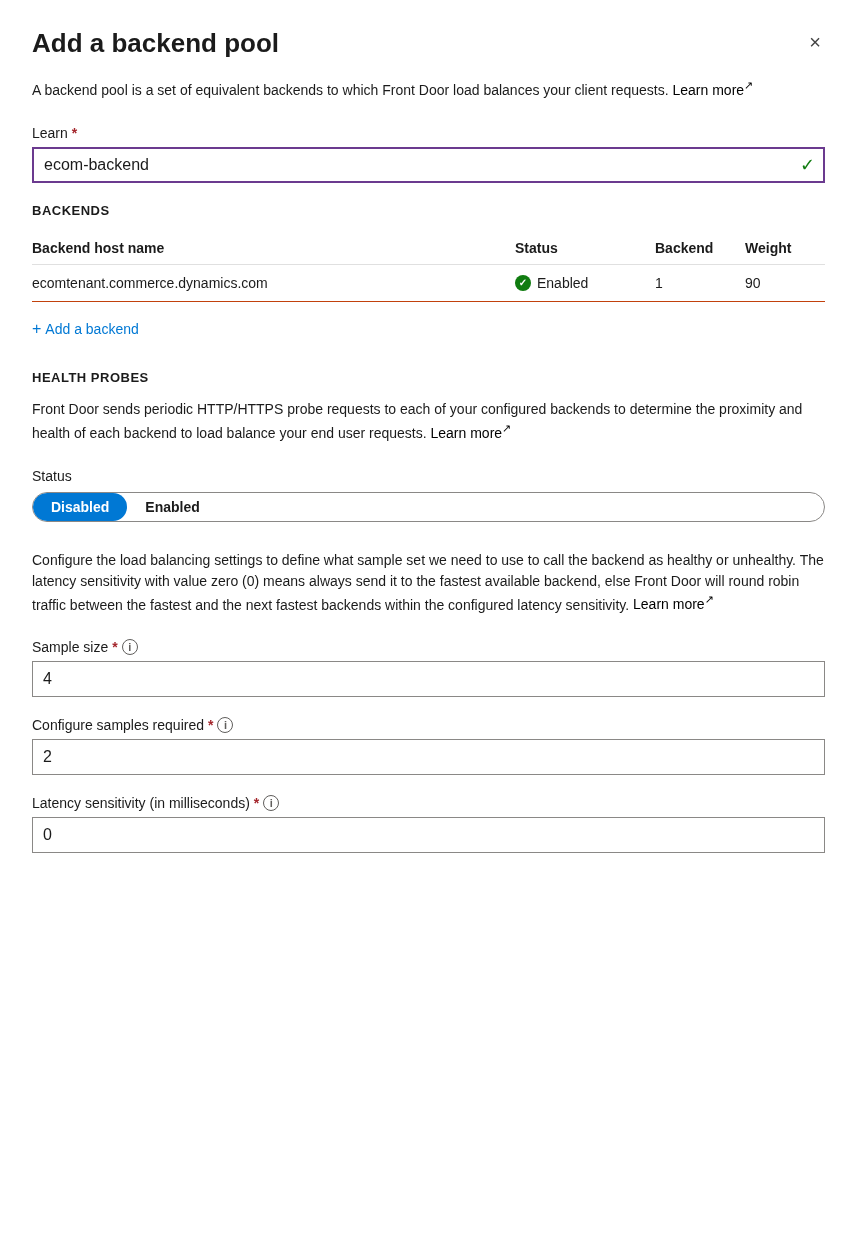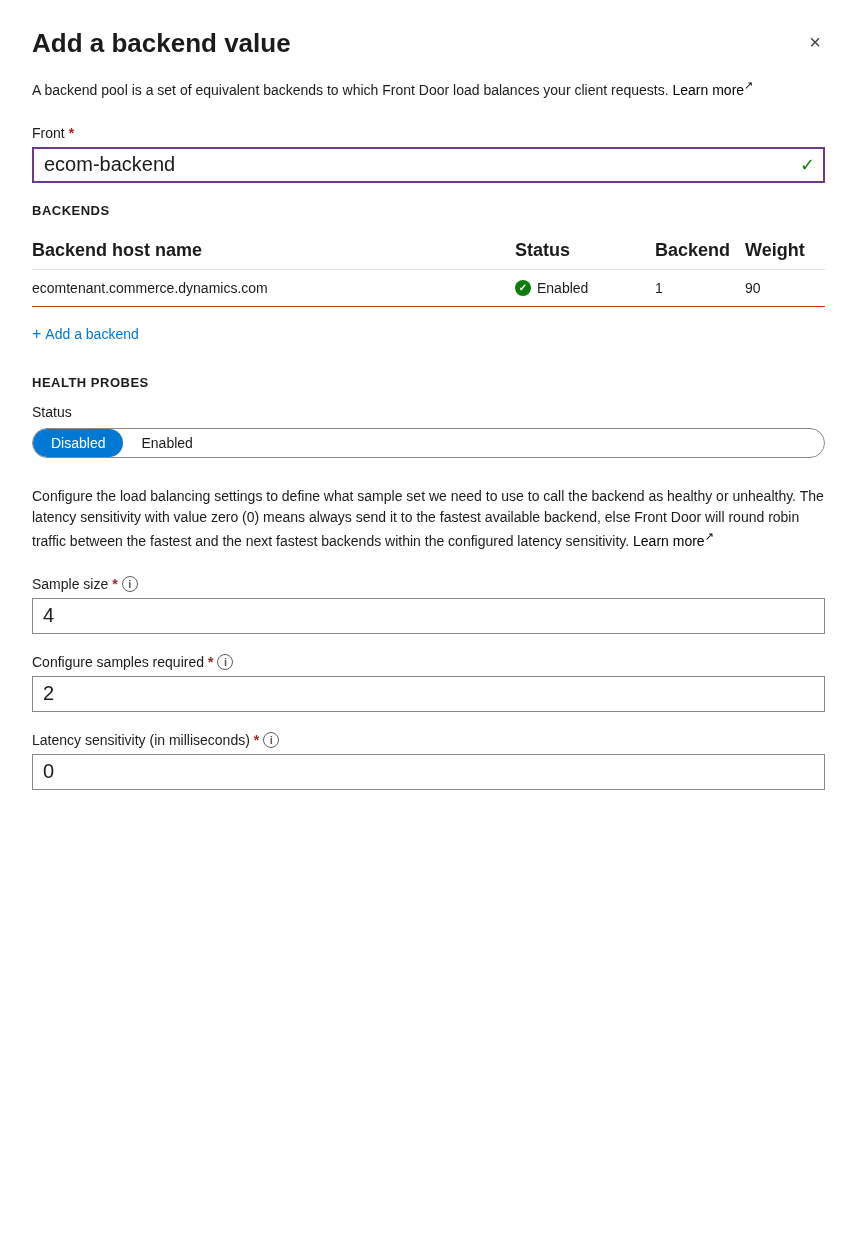--- a/index.html
+++ b/index.html
@@ -62,21 +62,21 @@
       gap: 4px;
     }
     .required {
       color: #a4262c;
       font-weight: 600;
     }
     .text-input {
       width: 100%;
       border: 1px solid #8a8886;
       padding: 6px 10px;
-      font-size: 20px;
+      font-size: 16px;
       color: #1b1b1b;
       outline: none;
       height: 36px;
     }
     .text-input.focused {
       border: 2px solid #6b3a8f;
     }
     .input-wrapper {
       position: relative;
     }
@@ -103,21 +103,21 @@
       width: 100%;
       margin-bottom: 8px;
     }
     .table-header {
       display: grid;
       grid-template-columns: 1fr 140px 90px 80px;
       padding: 8px 0 8px 0;
       border-bottom: 1px solid #e0e0e0;
     }
     .table-header-cell {
-      font-size: 18px;
+      font-size: 14px;
       font-weight: 600;
       color: #1b1b1b;
     }
     .table-row {
       display: grid;
       grid-template-columns: 1fr 140px 90px 80px;
       padding: 10px 0;
       border-bottom: 1px solid #c2410c;
       align-items: center;
     }
@@ -164,20 +164,21 @@
       overflow: hidden;
     }
     .toggle-btn {
       padding: 6px 18px;
       font-size: 14px;
       cursor: pointer;
       border: none;
       background: #fff;
       color: #1b1b1b;
       outline: none;
+      font-weight: bold;
     }
     .toggle-btn.active {
       background: #0078d4;
       color: #fff;
       border-radius: 20px;
     }
     .info-icon {
       display: inline-flex;
       align-items: center;
       justify-content: center;
@@ -203,34 +204,34 @@
     .backends-section {
       margin-bottom: 32px;
     }
   </style>
 </head>
 <body>
 
 <div class="panel">
 
   <div class="panel-header">
-    <h1 class="panel-title">Add a backend value</h1>
+    <h1 class="panel-title">Add a backend pool</h1>
     <button class="close-btn">×</button>
   </div>
 
   <p class="description">
     <span>A backend pool is a set of equivalent backends to which Front Door load balances your client requests.</span>
     <a href="#" class="learn-more">
       <span>Learn more</span><span class="ext-icon">↗</span>
     </a>
   </p>
 
   <div class="form-field">
     <div class="field-label">
-      <span>Front</span>
+      <span>Learn</span>
       <span class="required">*</span>
     </div>
     <div class="input-wrapper">
       <input type="text" class="text-input focused" value="ecom-backend" style="">
       <span class="input-check">✓</span>
     </div>
   </div>
 
   <div class="backends-section">
     <div class="section-heading">BACKENDS</div>
@@ -256,20 +257,26 @@
 
     <button class="add-link">
       <span style="font-size:16px;">+</span>
       <span>Add a backend</span>
     </button>
   </div>
 
   <div class="section">
     <div class="section-heading">HEALTH PROBES</div>
 
+    <p class="description">
+      <span>Front Door sends periodic HTTP/HTTPS probe requests to each of your configured backends to determine the proximity and health of each backend to load balance your end user requests.</span>
+      <a href="#" class="learn-more">
+        <span>Learn more</span><span class="ext-icon">↗</span>
+      </a>
+    </p>
 
     <div class="form-field">
       <div class="status-label">Status</div>
       <div class="toggle-wrapper">
         <button class="toggle-btn active">Disabled</button>
         <button class="toggle-btn">Enabled</button>
       </div>
     </div>
   </div>
 

